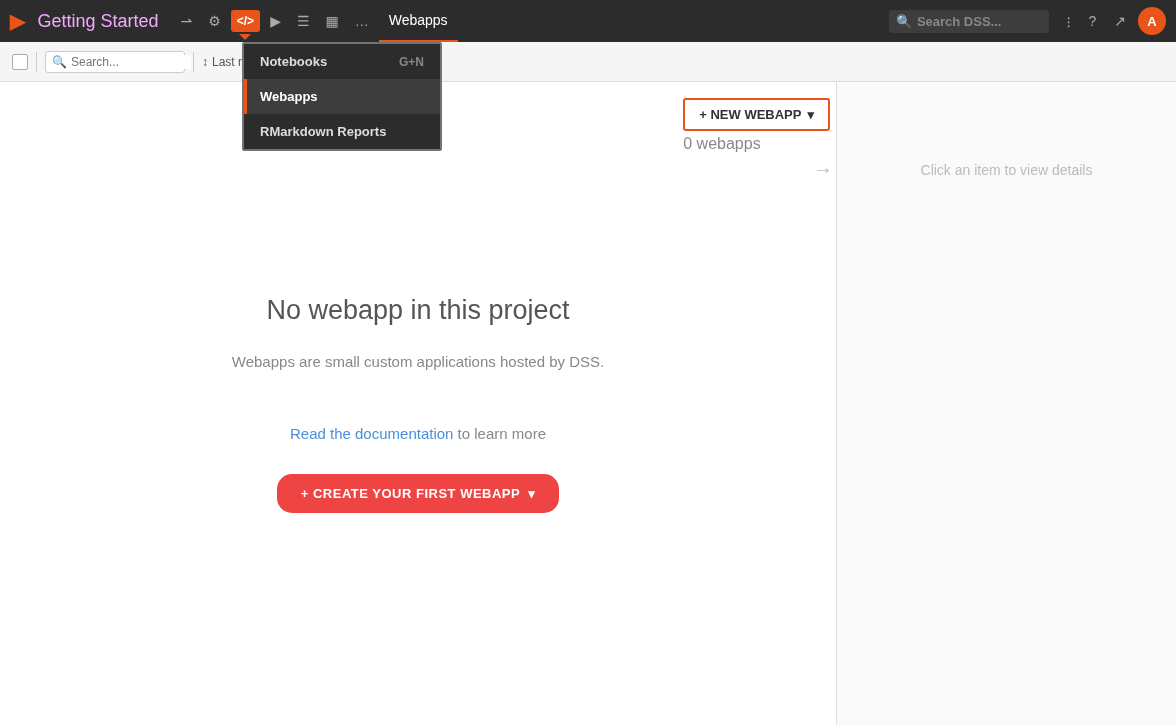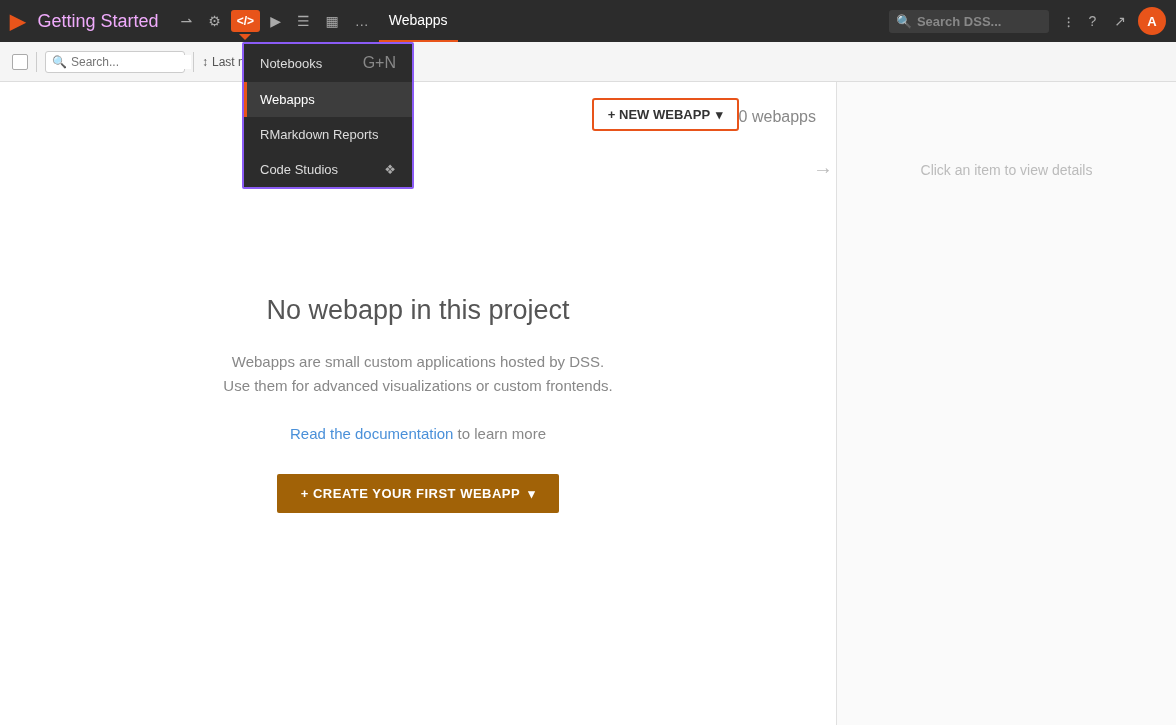--- a/index.html
+++ b/index.html
@@ -85,43 +85,44 @@
       display: flex; align-items: center; justify-content: center;
       font-size: 13px; font-weight: bold;
     }
 
     
     .dropdown-overlay {
       position: absolute;
       top: 42px;
       left: 242px;
       background: #2c2c2c;
-      width: 172px;
+      width: 200px;
       z-index: 100;
-      border: 2px solid #8b5cf6;
+      border: 2px solid #737373;
       border-radius: 2px;
+      font-weight: bold;
     }
     .dropdown-item {
       display: flex;
       align-items: center;
       justify-content: space-between;
       padding: 10px 16px;
       color: #ddd;
       font-size: 13px;
       cursor: pointer;
     }
     .dropdown-item.selected {
       background: #3d3d3d;
       color: #fff;
       border-left: 3px solid #e8541a;
       padding-left: 13px;
     }
     .dropdown-shortcut {
       color: #888;
-      font-size: 16px;
+      font-size: 12px;
     }
     .dropdown-item-icon {
       color: #aaa;
       font-size: 13px;
     }
 
     
     .toolbar {
       display: flex;
       align-items: center;
@@ -175,24 +176,24 @@
       align-items: center;
       justify-content: center;
       position: relative;
       background: #fff;
     }
 
     
     .new-webapp-btn-container {
       position: absolute;
       top: 16px;
-      right: 20px;
-      display: flex;
-      flex-direction: row;
-      align-items: center;
+      right: 6px;
+      display: flex;
+      flex-direction: column;
+      align-items: flex-start;
     }
     .new-webapp-btn {
       background: #fff;
       border: 2px solid #e8541a;
       color: #333;
       font-size: 13px;
       font-weight: 600;
       padding: 7px 14px;
       border-radius: 3px;
       cursor: pointer;
@@ -222,24 +223,24 @@
       font-size: 15px;
       color: #888;
       line-height: 1.6;
       margin-bottom: 28px;
     }
     .empty-desc a {
       color: #4a90d9;
       text-decoration: none;
     }
     .create-btn {
-      background: #a16207;
+      background: #ef4444;
       color: #fff;
       border: none;
-      border-radius: 2px;
+      border-radius: 15px;
       font-size: 13px;
       font-weight: 700;
       padding: 12px 24px;
       cursor: pointer;
       letter-spacing: 0.5px;
       display: inline-flex;
       gap: 8px;
       text-transform: uppercase;
     }
 
@@ -335,24 +336,20 @@
   <div class="dropdown-item selected">
     <span>Webapps</span>
     <span class="dropdown-shortcut"></span>
   </div>
 
   <div class="dropdown-item">
     <span>RMarkdown Reports</span>
   </div>
 
 
-  <div class="dropdown-item">
-    <span>Code Studios</span>
-    <span class="dropdown-item-icon">❖</span>
-  </div>
 </div>
 
 <div class="toolbar">
   <div class="toolbar-checkbox"></div>
   <div style="width:1px; height:20px; background:#ccc;"></div>
   <div class="toolbar-search">
     <span style="color:#aaa; font-size:12px; margin-right:4px;">🔍</span>
     <input type="text" placeholder="Search..." style="">
   </div>
   <div style="width:1px; height:20px; background:#ccc;"></div>
@@ -376,21 +373,20 @@
         <span>+ NEW WEBAPP</span>
         <span>▾</span>
       </button>
       <span class="webapps-count">0 webapps</span>
     </div>
 
     <div class="empty-state">
       <div class="empty-title">No webapp in this project</div>
       <div class="empty-desc">
         <span>Webapps are small custom applications hosted by DSS.</span><br>
-        <span>Use them for advanced visualizations or custom frontends.</span>
         <br><br>
         <a href="#">Read the documentation</a><span> to learn more</span>
       </div>
       <button class="create-btn">
         <span>+ CREATE YOUR FIRST WEBAPP</span>
         <span>▾</span>
       </button>
     </div>
   </div>
 

